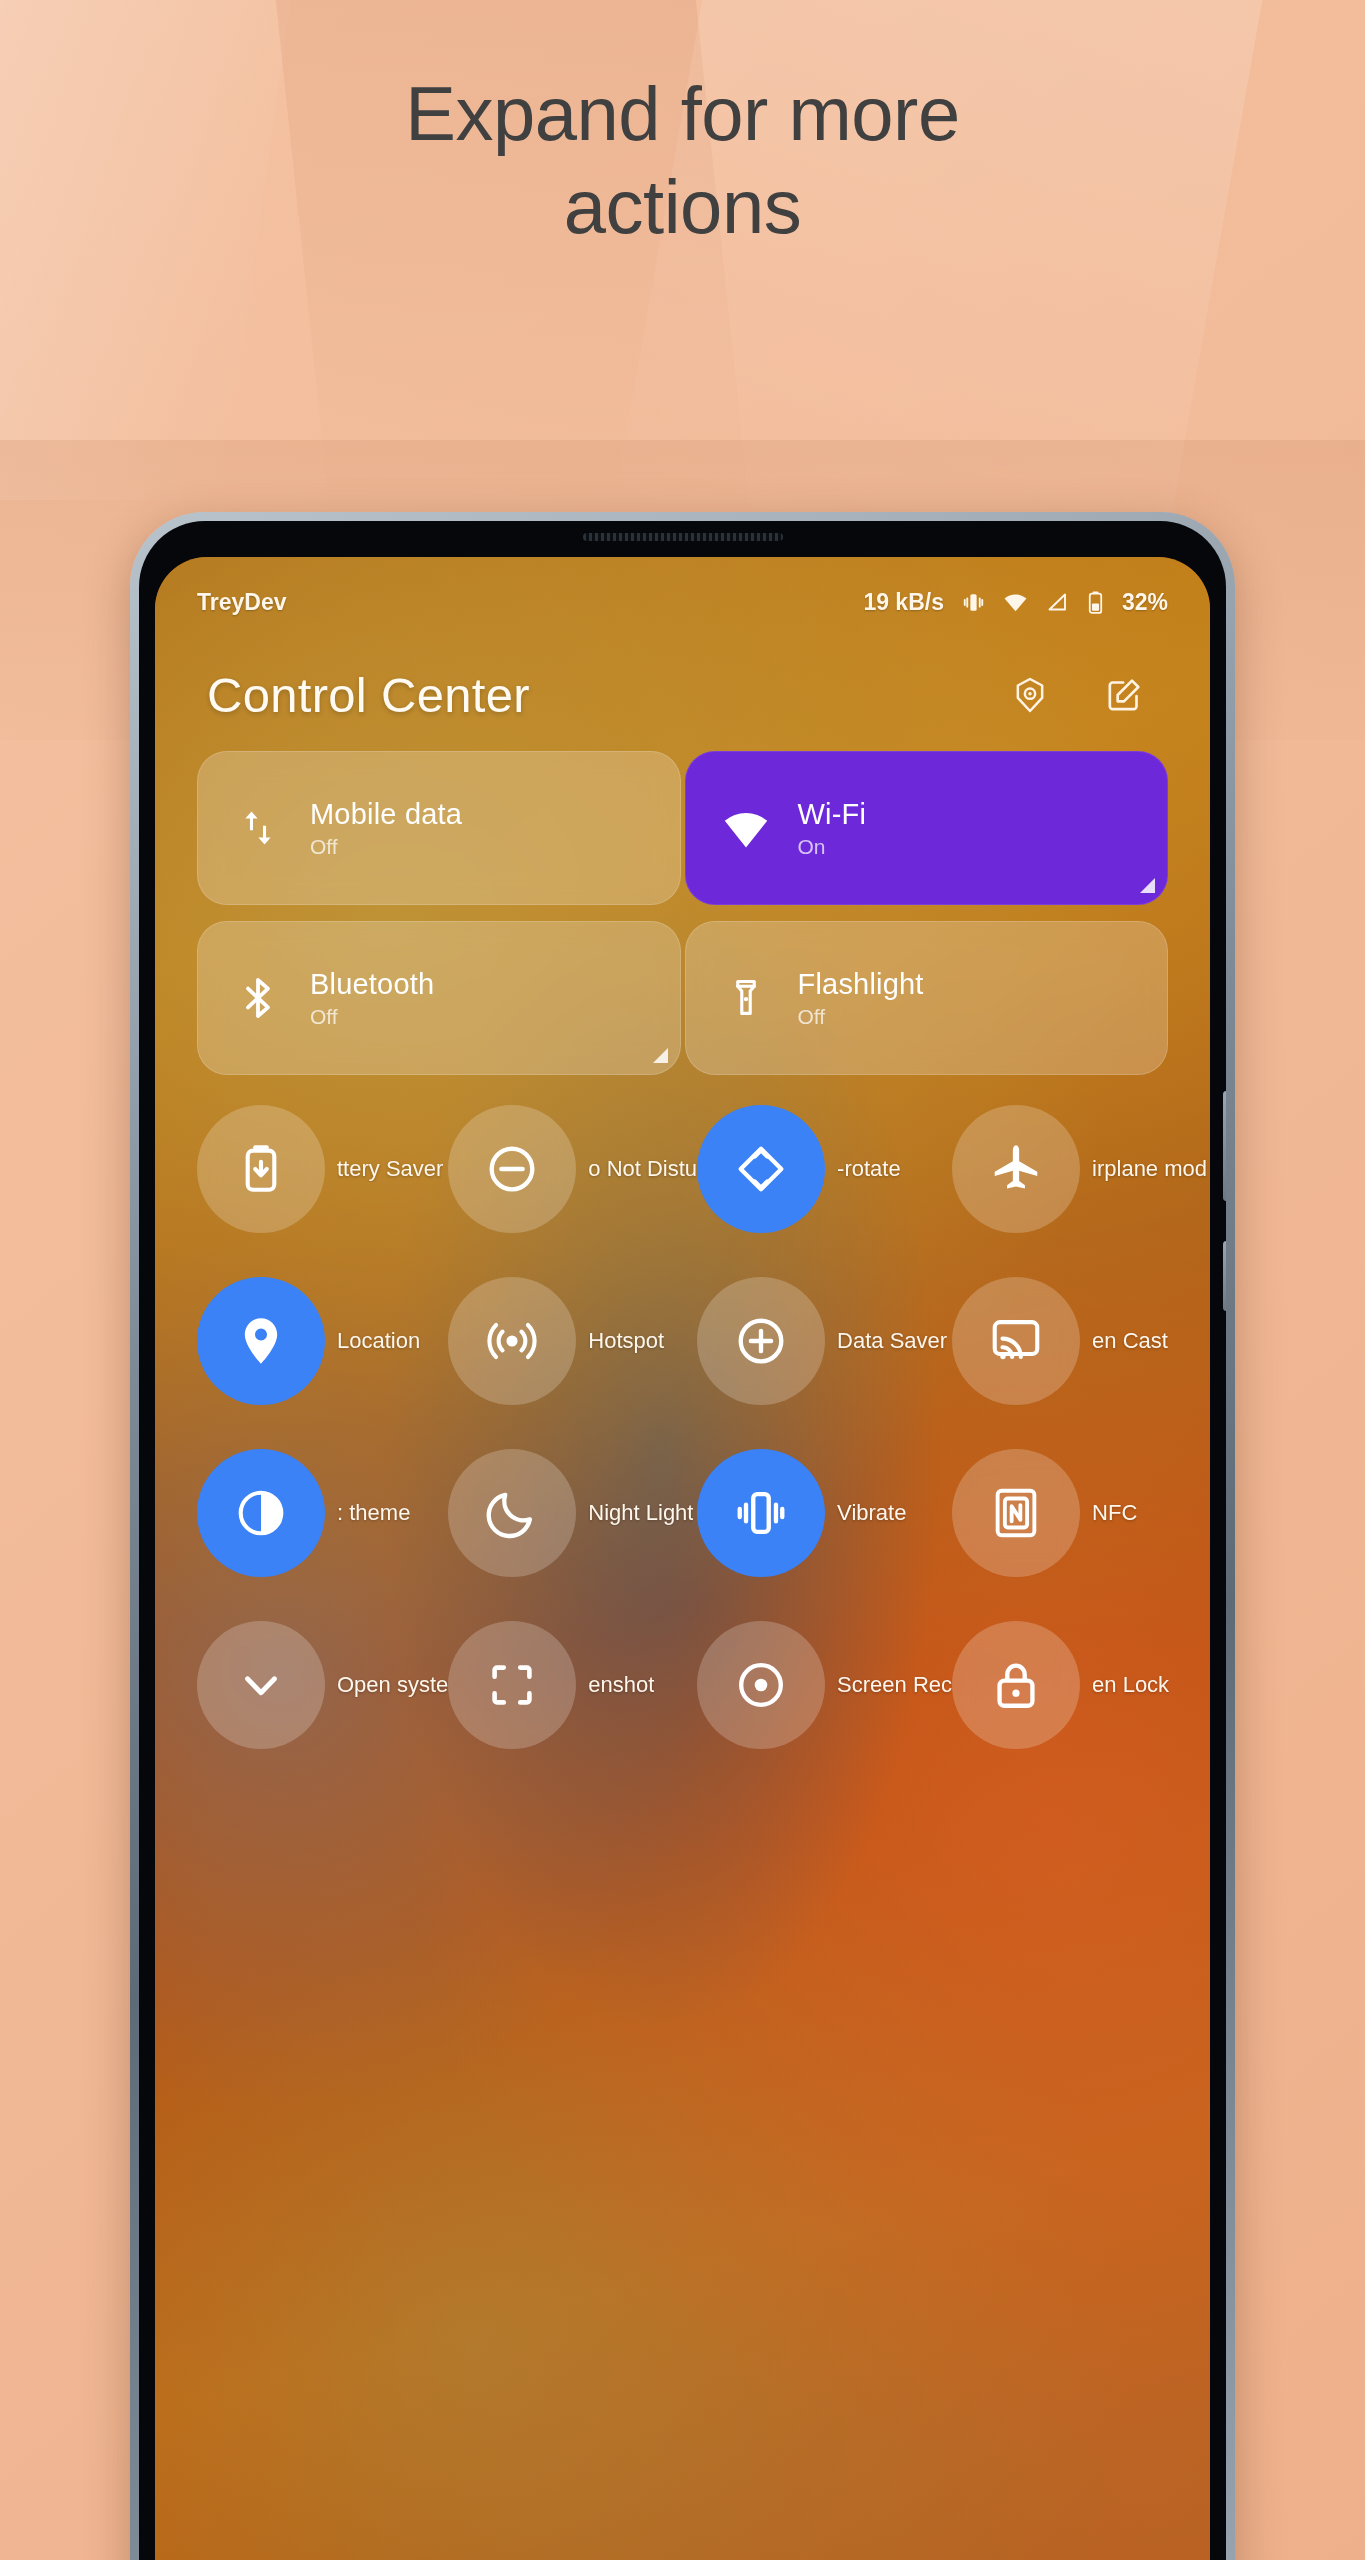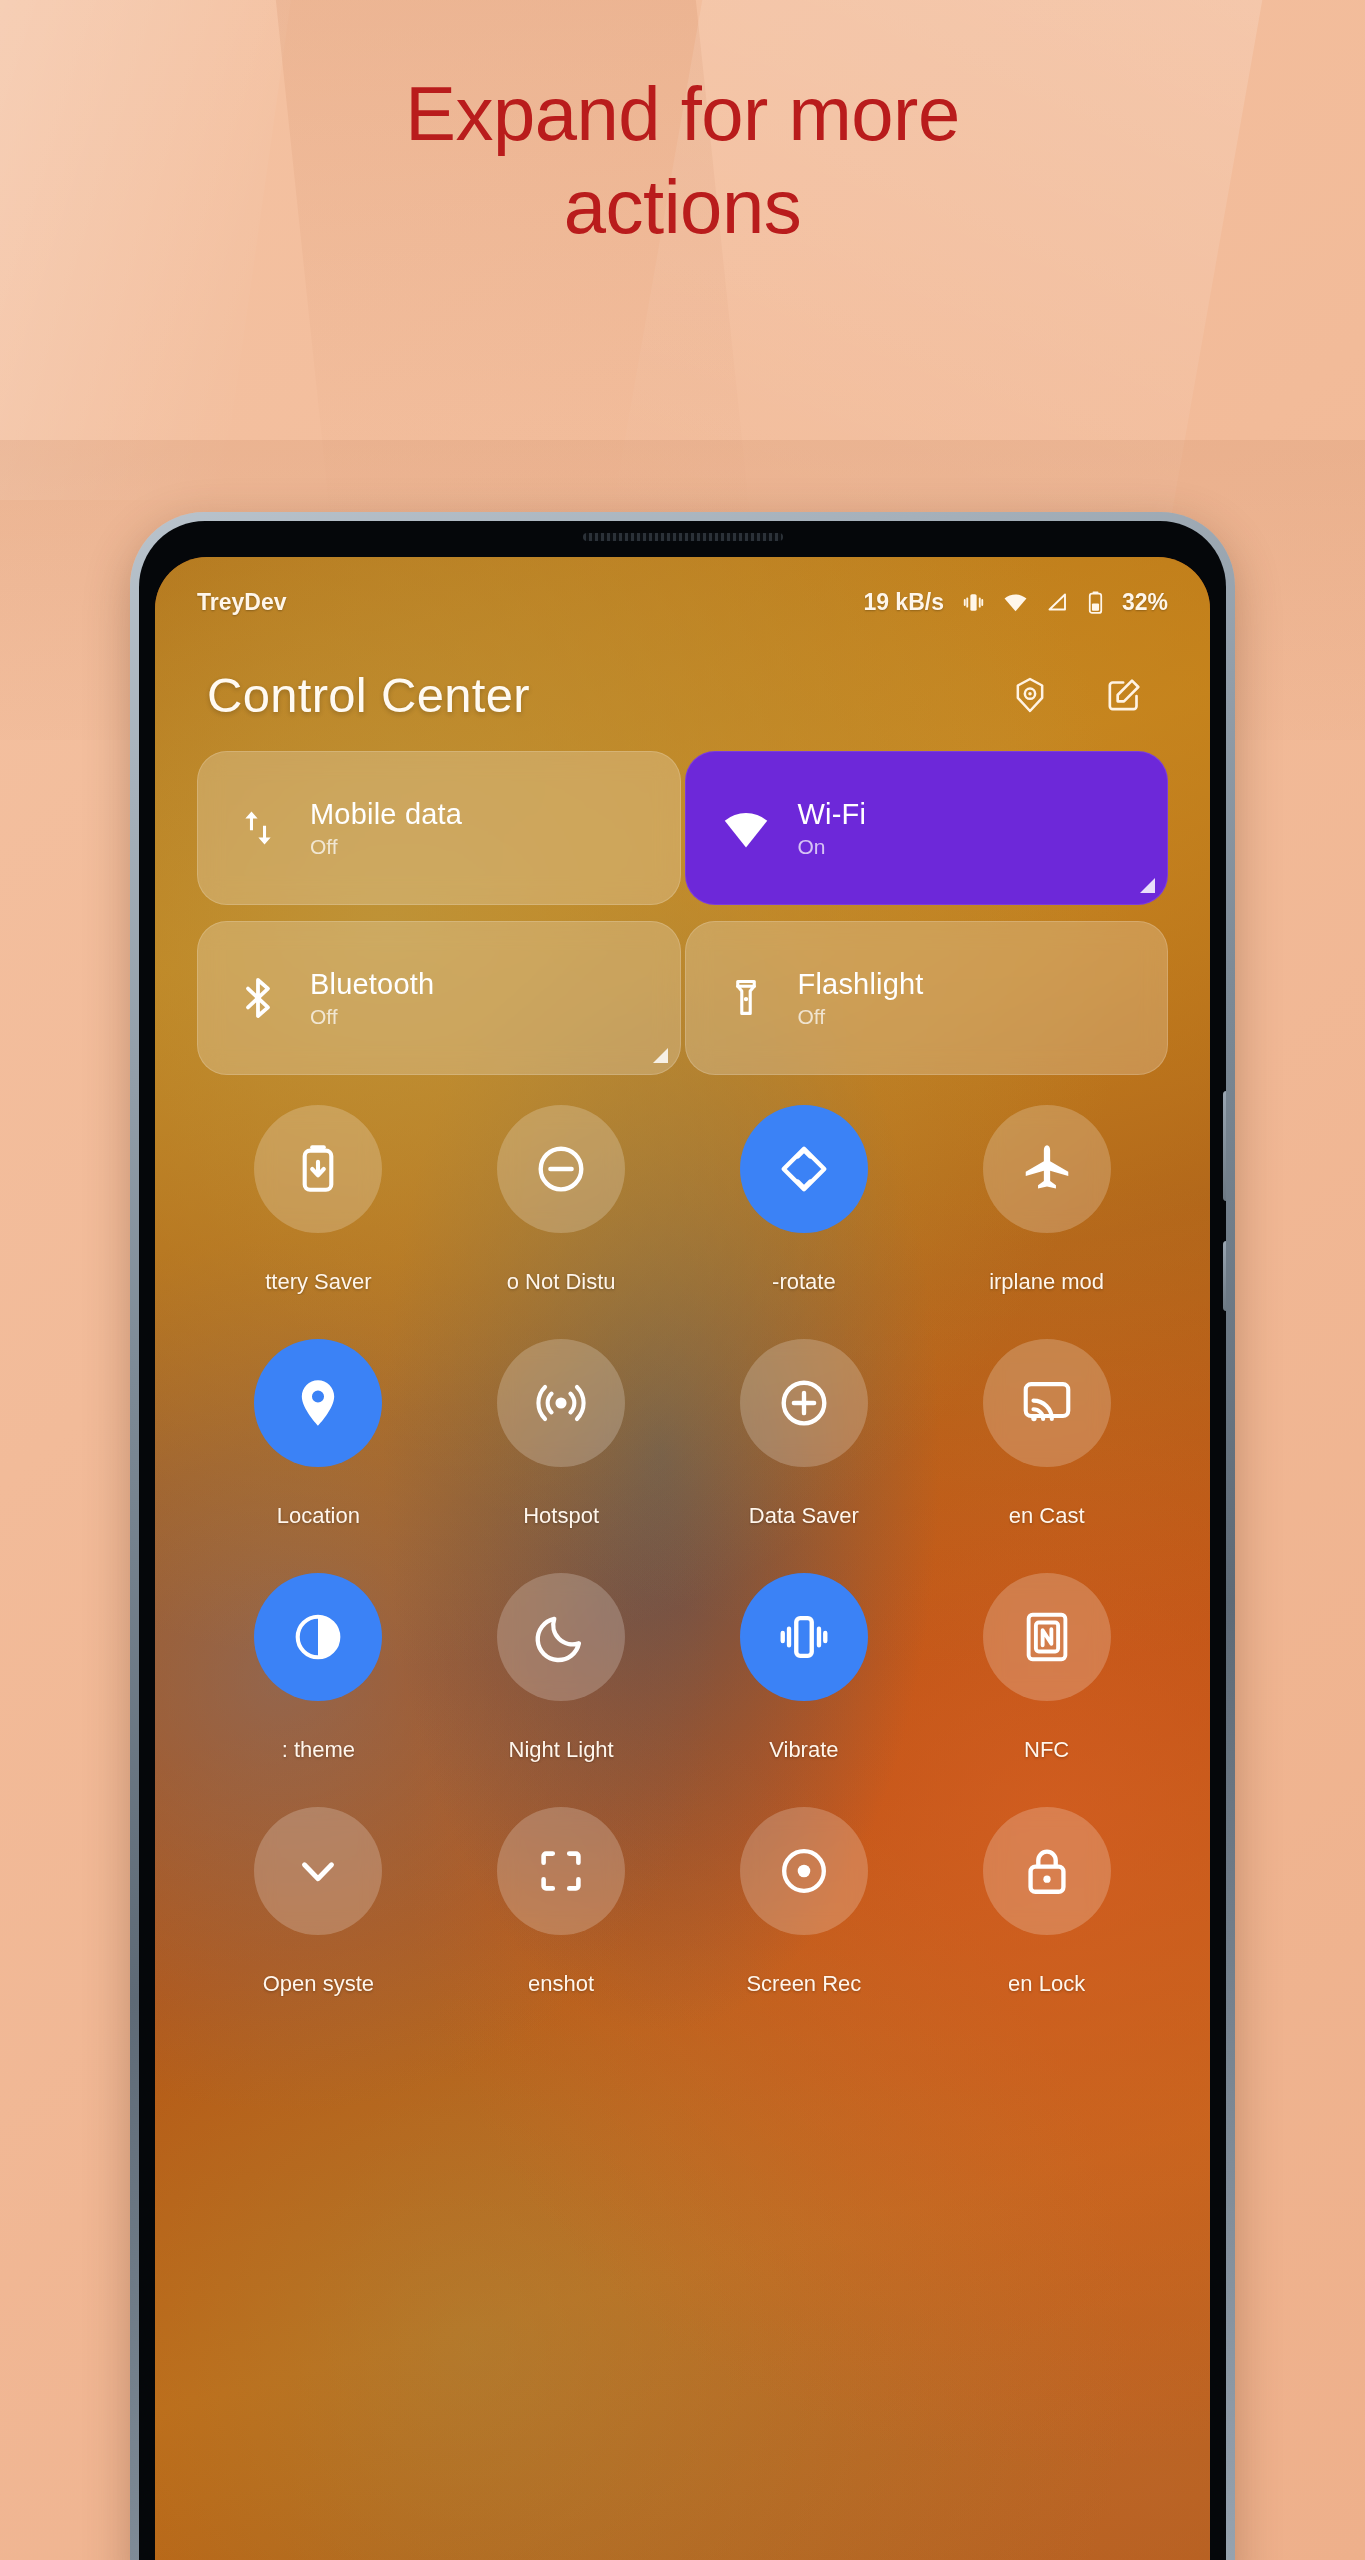--- a/index.html
+++ b/index.html
@@ -35,21 +35,21 @@
     background:linear-gradient(180deg, rgba(214,150,112,0.28), rgba(214,150,112,0.05));
   }
 
   
   #headline {
     position:absolute; left:0; right:0; top:68px;
     text-align:center;
     font-size:76px;
     line-height:1.22;
     font-weight:400;
-    color:#b91c1c;
+    color:#404040;
     letter-spacing:-0.5px;
   }
 
   
   #phone {
     position:absolute;
     left:130px; top:512px;
     width:1105px; height:2080px;
     border-radius:74px 74px 0 0;
     background:linear-gradient(160deg,#b9c3cc,#7d8a96 35%,#5e6a76 60%,#98a4b0);
@@ -164,21 +164,21 @@
     border-bottom:15px solid rgba(255,255,255,0.85);
   }
 
   
   #circle-grid {
     position:absolute; left:42px; right:42px; top:548px;
     display:grid; grid-template-columns:repeat(4,1fr);
     row-gap:44px;
     z-index:4;
   }
-  .circ-cell { display:flex; flex-direction:column; align-items:center; gap:36px; }
+  .circ-cell { display:flex; align-items:center; gap:12px; }
   .circ {
     width:128px; height:128px; border-radius:50%;
     display:flex; align-items:center; justify-content:center;
     backdrop-filter:blur(10px);
   }
   .circ.off { background:rgba(255,255,255,0.21); }
   .circ.on  { background:#3b82f6; }
   .circ svg { width:58px; height:58px; }
   .circ-label {
     font-size:22px; color:#fff6ec; white-space:nowrap;

